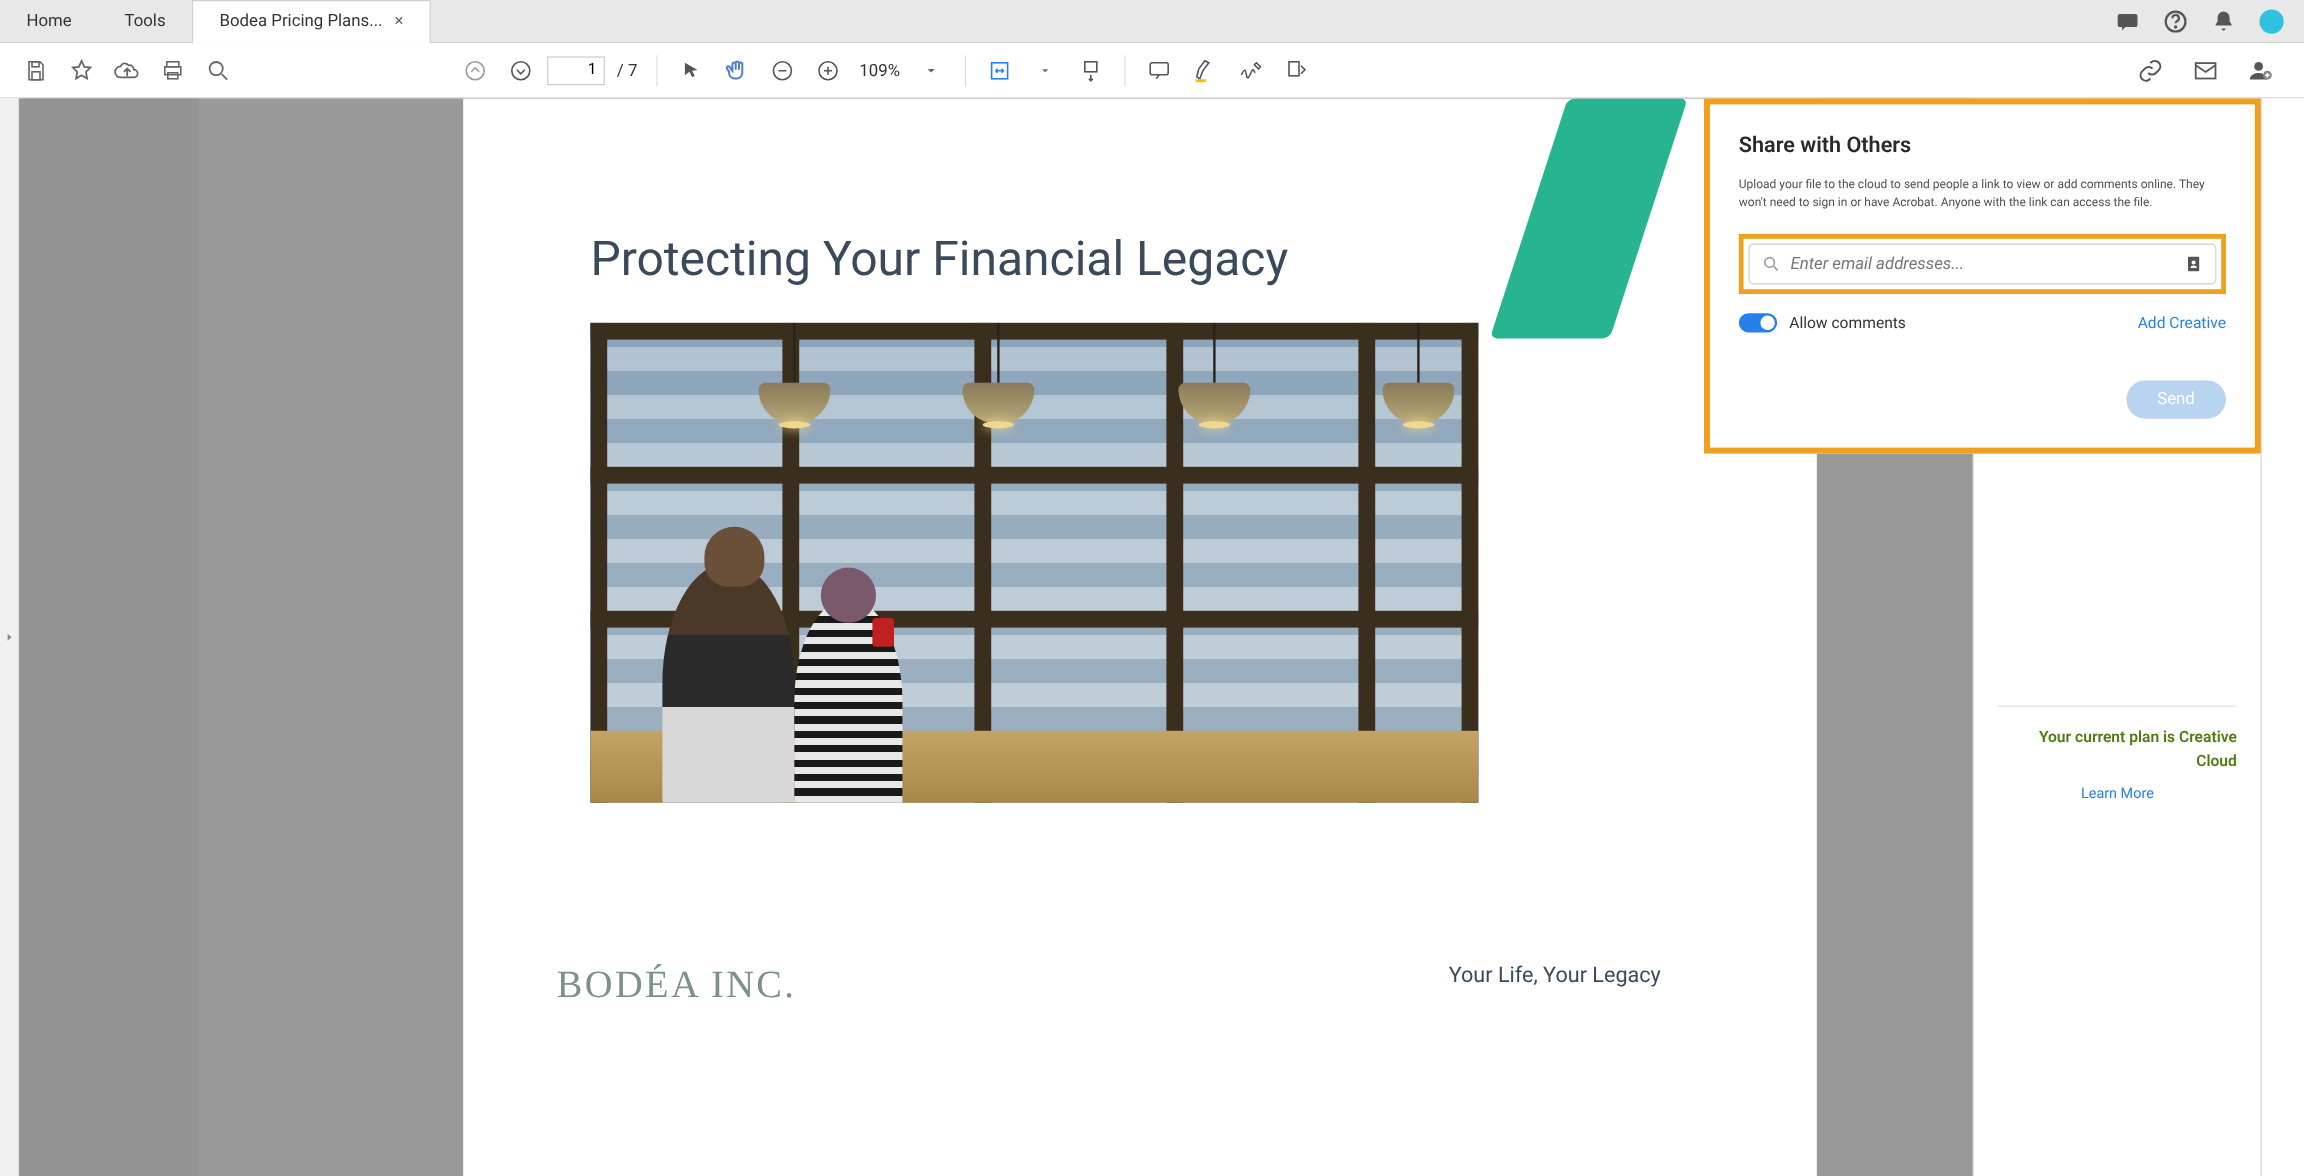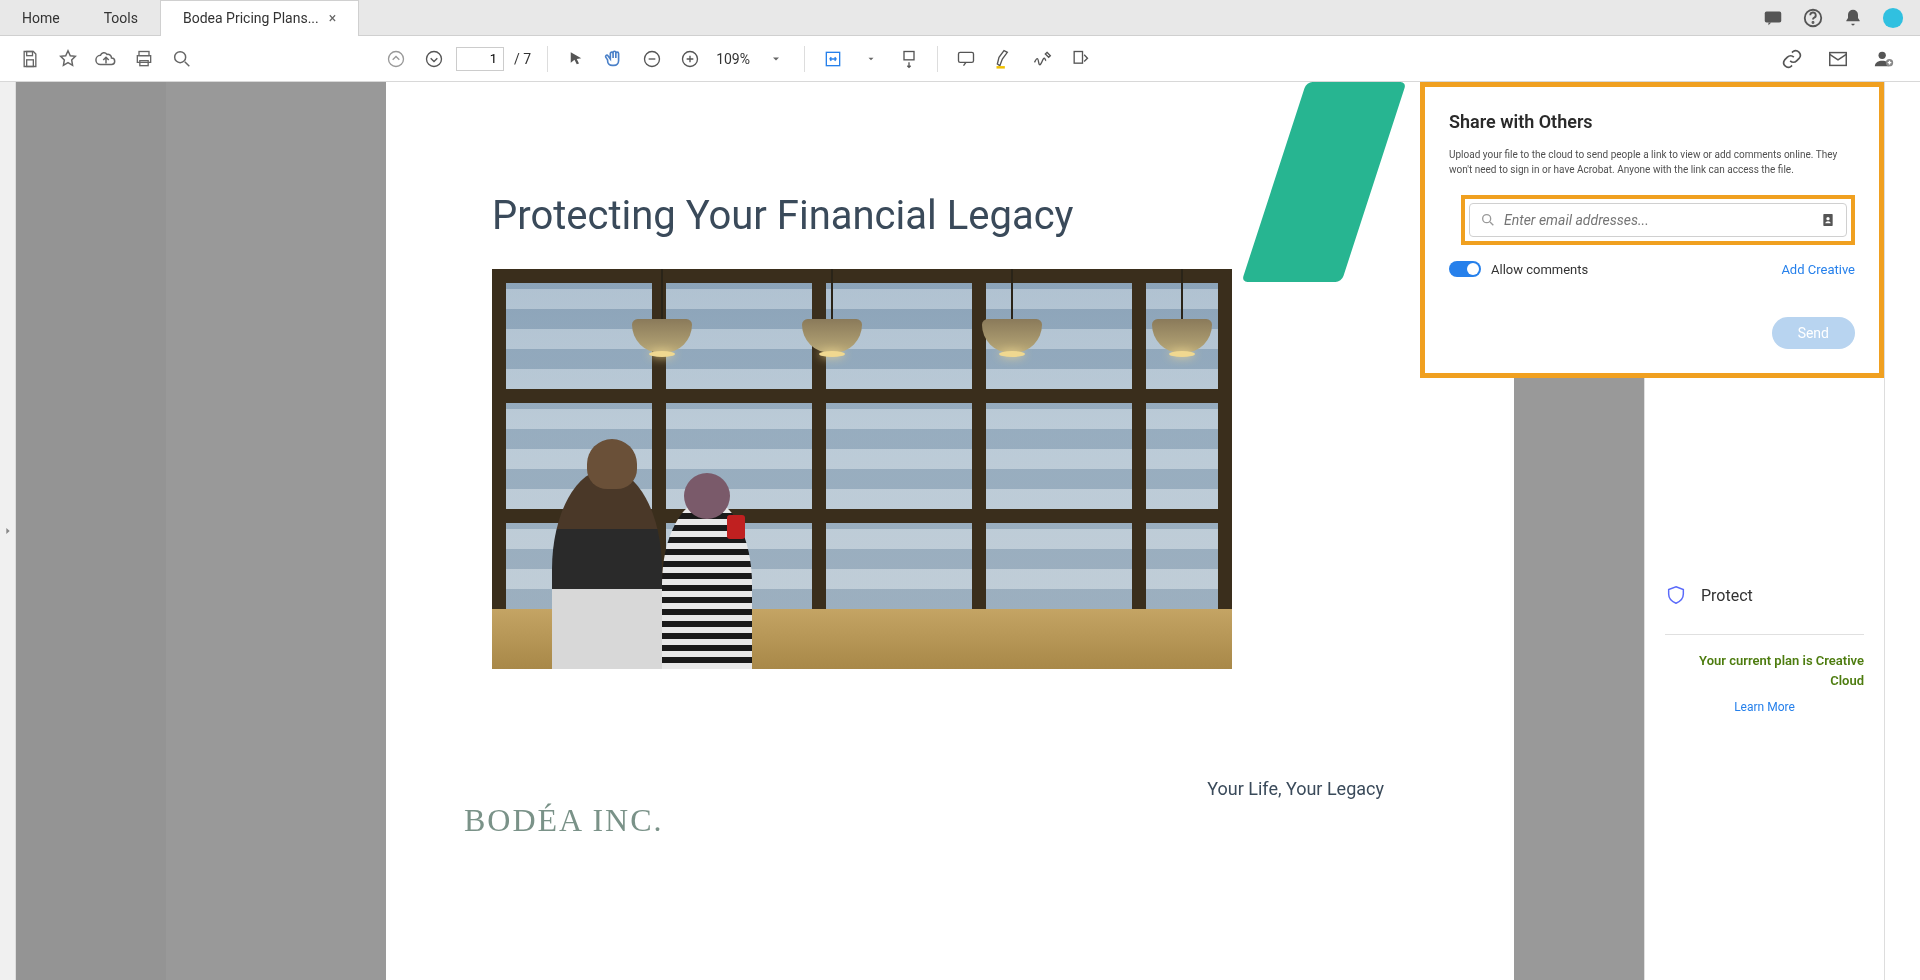--- a/index.html
+++ b/index.html
@@ -43,38 +43,38 @@
     .lamp .shade { width:60px; height:34px; background:linear-gradient(180deg,#8a7a5a,#b8a878); border-radius:6px 6px 30px 30px; }
     .lamp .glow { width:26px; height:6px; background:#f0d890; border-radius:50%; margin:-2px auto 0; box-shadow:0 0 10px #f0d890; }
     .person { position:absolute; bottom:0; border-radius:50% 50% 0 0; }
     .person.p1 { left:60px; width:110px; height:200px; background:linear-gradient(180deg,#4a3828 0 30%, #2a2a2a 30% 60%, #d8d8d8 60%); }
     .person.p1::before { content:''; position:absolute; top:-30px; left:35px; width:50px; height:50px; background:#6a5038; border-radius:50% 50% 40% 40%; }
     .person.p2 { left:170px; width:90px; height:170px; background:repeating-linear-gradient(0deg,#e8e8e8 0 6px,#1a1a1a 6px 12px); }
     .person.p2::before{ content:''; position:absolute; top:-26px; left:22px; width:46px; height:46px; background:#7a5a6a; border-radius:50%; }
     .cup { position:absolute; bottom:130px; left:235px; width:18px; height:24px; background:#c02020; border-radius:3px; }
     .counter { position:absolute; bottom:0; left:0; right:0; height:60px; background:linear-gradient(180deg,#c4a464,#a88848); }
     
-    .tagline { font-size:18px; color:#3a4a5a; position:absolute; right:130px; top:696px; }
+    .tagline { font-size:18px; color:#3a4a5a; position:absolute; right:130px; top:720px; }
     .logo { font-size:32px; color:#7a9288; font-family: Georgia, serif; letter-spacing:2px; position:absolute; left:78px; top:720px; }
 
     .right-rail { width:36px; background:#fff; border-left:1px solid #ddd; }
     
     
     .tools-panel { width: 240px; background:#fff; position:absolute; right:36px; top:0; bottom:0; border-left:1px solid #e0e0e0; padding-top: 490px; }
     .tool-item { display:flex; align-items:center; gap:14px; padding:12px 20px; font-size:16px; color:#333; cursor:pointer;}
     .tool-item svg { width:22px; height:22px; }
     .tools-divider { height:1px; background:#e0e0e0; margin:16px 20px; }
     .plan-text { text-align:right; font-size:13px; color:#4d7c0f; padding:0 20px; font-weight:600; line-height:1.5;}
     .learn-more { text-align:center; font-size:12px; color:#2680eb; margin-top:10px; cursor:pointer; }
 
     
     .share-panel { position:absolute; right:36px; top:0; width:464px; background:#fff; border:5px solid #f0a020; padding:24px; z-index:10; }
     .share-title { font-size:18px; font-weight:600; color:#2a2a2a; margin-bottom:15px; }
     .share-desc { font-size:10px; color:#505050; line-height:1.5; margin-bottom:18px; }
-    .email-wrap { border:4px solid #f0a020; padding:4px; margin-bottom:8px;margin-left:12px;}
+    .email-wrap { border:4px solid #f0a020; padding:4px; margin-bottom:8px;}
     .email-input { display:flex; align-items:center; border:1px solid #d0d0d0; border-radius:4px; padding:8px 10px; background:#fff;}
     .email-input input { flex:1; border:none; outline:none; font-size:14px; color:#333; font-style:italic;}
     .email-input svg.search { width:16px; height:16px; color:#999; margin-right:8px;}
     .email-input svg.contact { width:16px; height:16px; color:#555; }
     .msg-box { width:100%; height:140px; border:1px solid #e0e0e0; border-radius:4px; padding:12px; font-size:14px; color:#888; resize:none; outline:none; font-family:inherit;}
     .share-row { display:flex; align-items:center; justify-content:space-between; margin-top:16px; }
     .toggle-wrap { display:flex; align-items:center; gap:10px; }
     .toggle { width:32px; height:16px; background:#2680eb; border-radius:10px; position:relative; cursor:pointer;}
     .toggle::after { content:''; position:absolute; right:2px; top:2px; width:12px; height:12px; background:#fff; border-radius:50%;}
     .toggle-label { font-size:13px; color:#333;}
@@ -315,26 +315,20 @@
         <div class="person p1"></div>
         <div class="person p2"></div>
         <div class="cup"></div>
       </div>
       <div class="tagline">Your Life, Your Legacy</div>
       <div class="logo">BODÉA INC.</div>
     </div>
   </div>
 
   <div class="tools-panel">
-    <div class="tool-item">
-      <svg viewBox="0 0 24 24" fill="none" stroke="#5a6afa" stroke-width="1.6">
-          <path d="M12 3l8 3v5c0 5-3 8-8 10-5-2-8-5-8-10V6z"></path>
-        </svg>
-      <span>Protect</span>
-    </div>
     <div class="tools-divider"></div>
     <div class="plan-text">Your current plan is Creative Cloud</div>
     <div class="learn-more">Learn More</div>
   </div>
 
   <div class="right-rail"></div>
 
   <div class="share-panel">
     <div class="share-title">Share with Others</div>
     <div class="share-desc">Upload your file to the cloud to send people a link to view or add comments online. They won't need to sign in or have Acrobat. Anyone with the link can access the file.</div>

